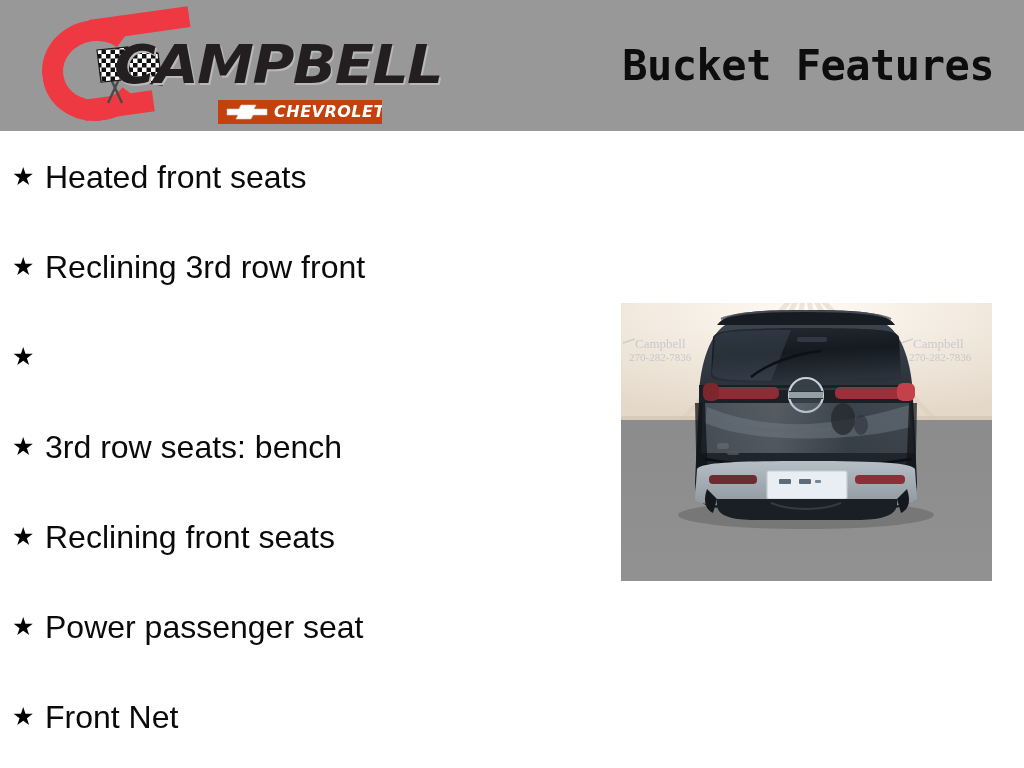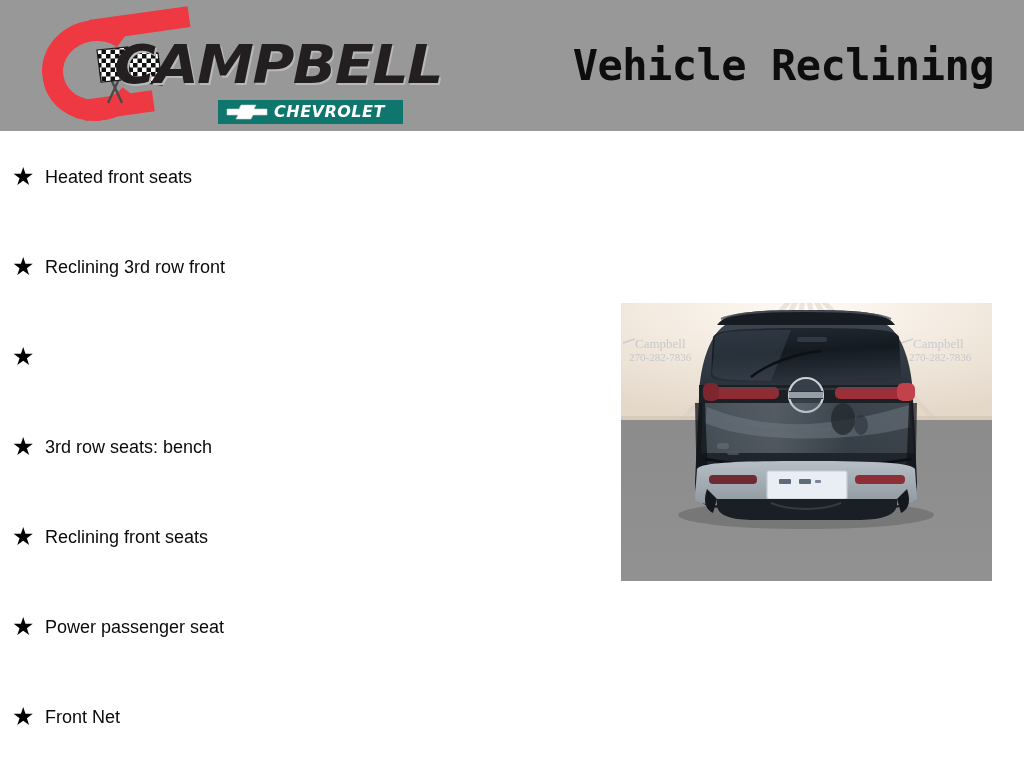--- a/index.html
+++ b/index.html
@@ -92,23 +92,23 @@
     transform-origin: left top;
     text-shadow: 1.5px 1.5px 0 #b9b9b9;
     white-space: nowrap;
   }
 
   
   .chev-bar {
     position: absolute;
     left: 182px;
     top: 88px;
-    width: 185px;
+    width: 164px;
     height: 24px;
-    background: #0f766e;
+    background: #c2410c;
     overflow: hidden;
   }
   .bowtie {
     position: absolute;
     left: 8px;
     top: 4px;
     width: 42px;
     height: 16px;
   }
   .chev-word {
@@ -165,21 +165,21 @@
     font-family: "DejaVu Sans", sans-serif;
     font-size: 25px;
     line-height: 28px;
     color: #000000;
     width: 33px;
     flex: 0 0 33px;
     text-align: left;
   }
   .feature-label {
     font-family: "Liberation Sans", sans-serif;
-    font-size: 18px;
+    font-size: 32px;
     line-height: 30px;
     color: #0a0a0a;
     white-space: nowrap;
   }
 
   
   .photo {
     position: absolute;
     left: 621px;
     top: 303px;
@@ -224,21 +224,21 @@
     <div class="chev-bar">
       <div class="bowtie">
         <svg width="42" height="16" viewBox="0 0 42 16">
           <path d="M1 5 L13 5 L15 1 L30 1 L28 5 L41 5 L41 11 L27 11 L25 15 L10 15 L12 11 L1 11 Z" fill="#ffffff" stroke="#cfcfcf" stroke-width="0.6"></path>
         </svg>
       </div>
       <div class="chev-word">CHEVROLET</div>
     </div>
   </div>
 
-  <div class="page-title">Vehicle Reclining</div>
+  <div class="page-title">Bucket Features</div>
 </div>
 
 <div class="features">
 
   <div class="feature-row">
     <span class="star">★</span>
     <span class="feature-label">Heated front seats</span>
   </div>
 
   <div class="feature-row">

